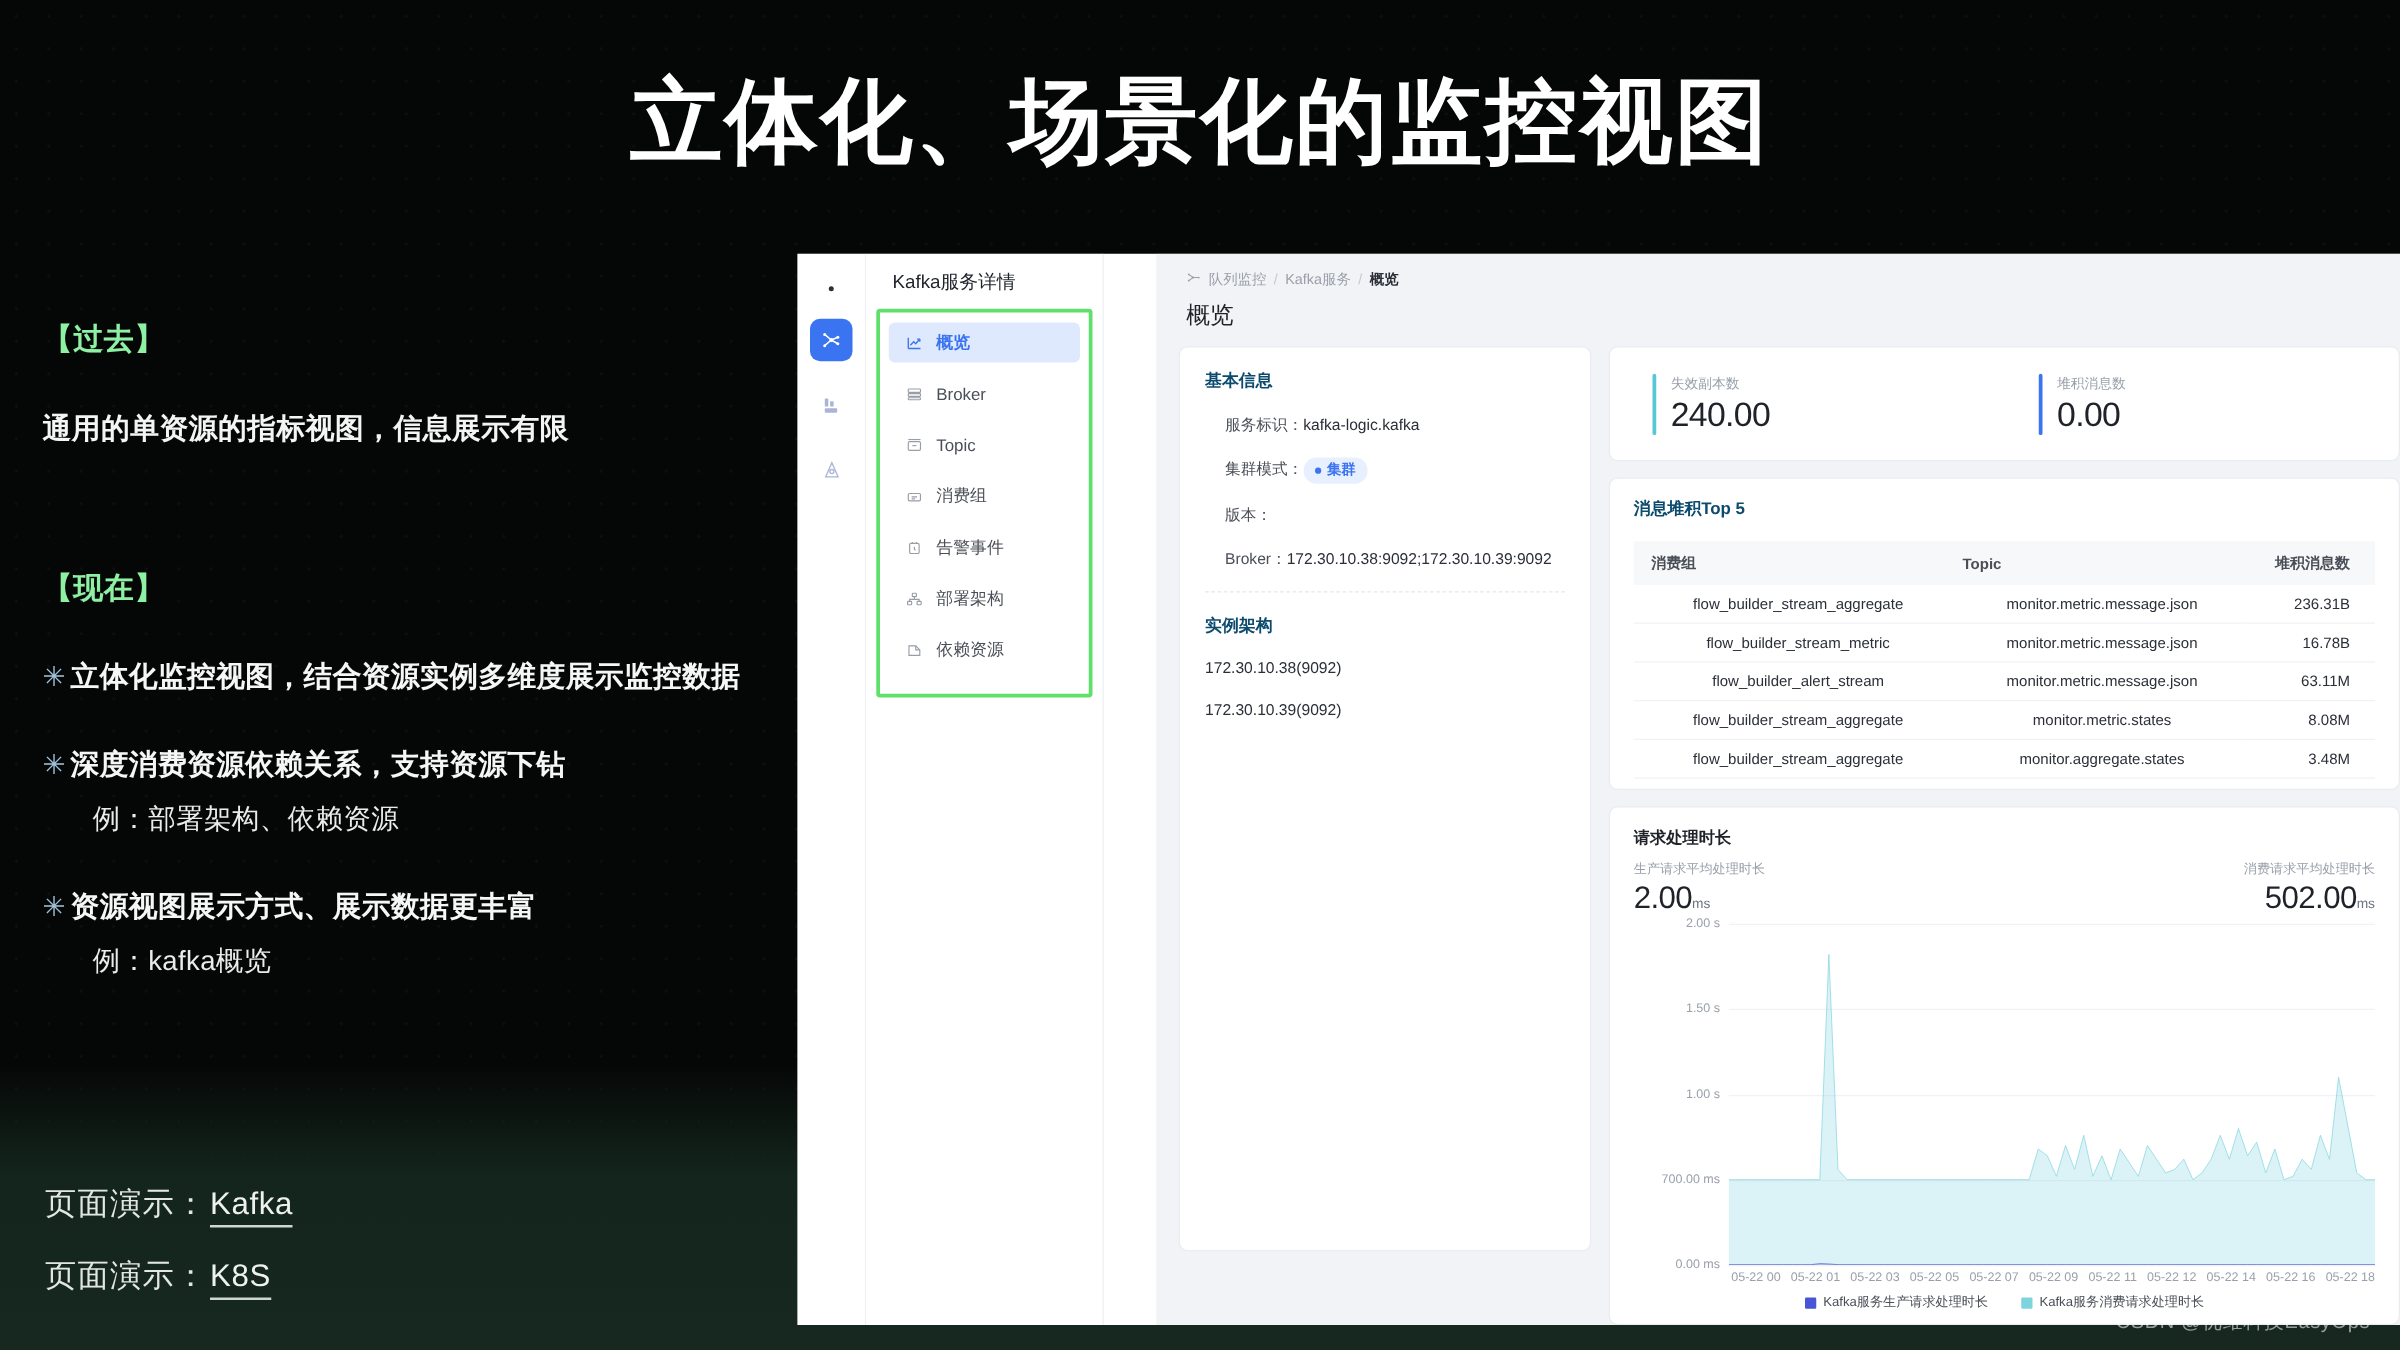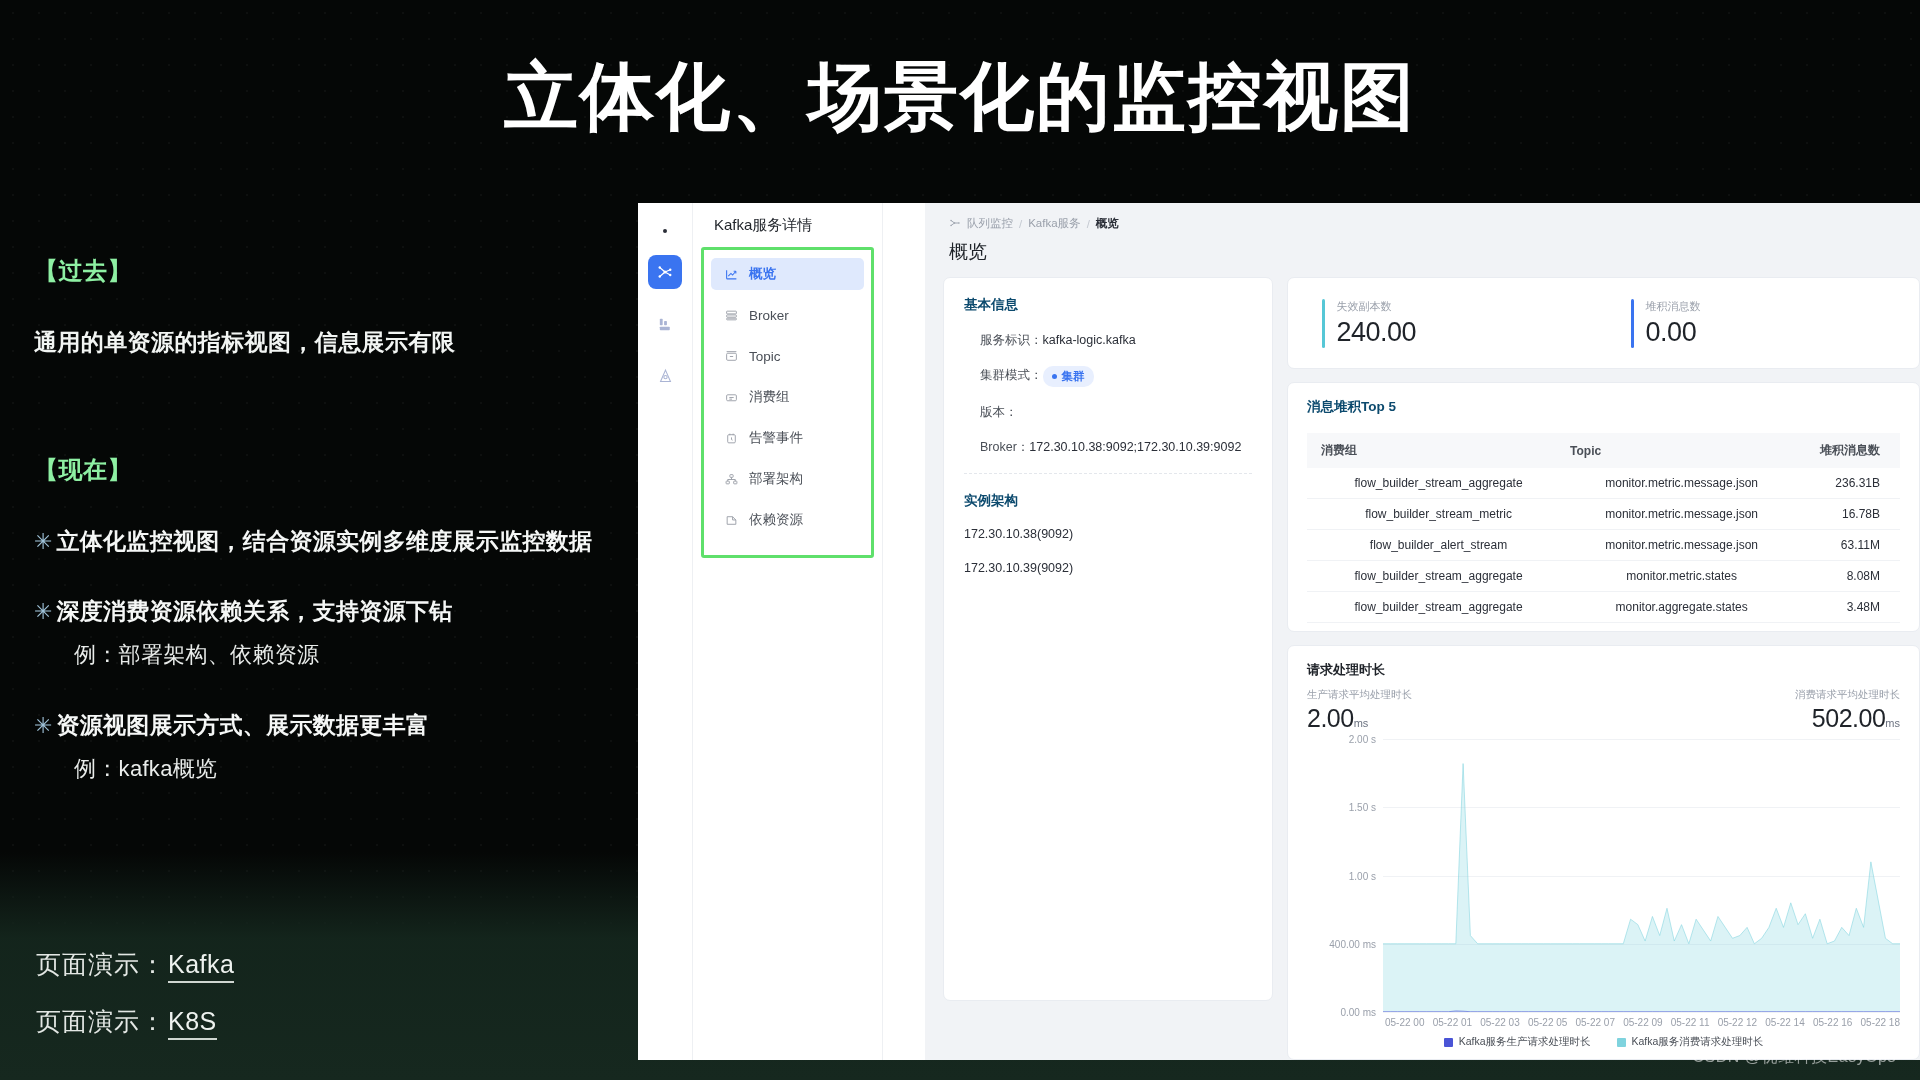--- a/index.html
+++ b/index.html
@@ -462,21 +462,21 @@
                 <div><span class="m-val">502.00</span><span class="m-unit">ms</span></div>
               </div>
             </div>
 
             <div class="plot-wrap">
               <div class="plot">
                 <div class="y-axis">
                   <span style="top:0%">2.00 s</span>
                   <span style="top:25%">1.50 s</span>
                   <span style="top:50%">1.00 s</span>
-                  <span style="top:75%">400.00 ms</span>
+                  <span style="top:75%">700.00 ms</span>
                   <span style="top:100%">0.00 ms</span>
                 </div>
                 <div class="plot-area">
                   <div class="gridline" style="top:0%"></div>
                   <div class="gridline" style="top:25%"></div>
                   <div class="gridline" style="top:50%"></div>
                   <div class="gridline" style="top:75%"></div>
                   <div class="gridline" style="top:100%"></div>
                   <svg id="series-svg" viewBox="0 0 100 100" preserveAspectRatio="none" style="position:absolute;inset:0;width:100%;height:100%">
                       <polygon points="0,100 0.000,75.000 1.408,75.000 2.817,75.000 4.225,75.000 5.634,75.000 7.042,75.000 8.451,75.000 9.859,75.000 11.268,75.000 12.676,75.000 14.085,75.000 15.493,9.000 16.901,72.000 18.310,75.000 19.718,75.000 21.127,75.000 22.535,75.000 23.944,75.000 25.352,75.000 26.761,75.000 28.169,75.000 29.577,75.000 30.986,75.000 32.394,75.000 33.803,75.000 35.211,75.000 36.620,75.000 38.028,75.000 39.437,75.000 40.845,75.000 42.254,75.000 43.662,75.000 45.070,75.000 46.479,75.000 47.887,66.000 49.296,68.000 50.704,74.000 52.113,65.000 53.521,72.000 54.930,62.000 56.338,74.000 57.746,68.000 59.155,75.000 60.563,66.000 61.972,70.000 63.380,74.000 64.789,65.000 66.197,69.000 67.606,73.000 69.014,72.000 70.423,69.000 71.831,75.000 73.239,73.000 74.648,69.000 76.056,62.000 77.465,69.000 78.873,60.000 80.282,68.000 81.690,64.000 83.099,73.000 84.507,66.000 85.915,75.000 87.324,74.000 88.732,69.000 90.141,72.000 91.549,62.000 92.958,69.000 94.366,45.000 95.775,59.000 97.183,73.000 98.592,75.000 100.000,75.000 100,100" fill="#7fd3de" opacity="0.28"></polygon>

